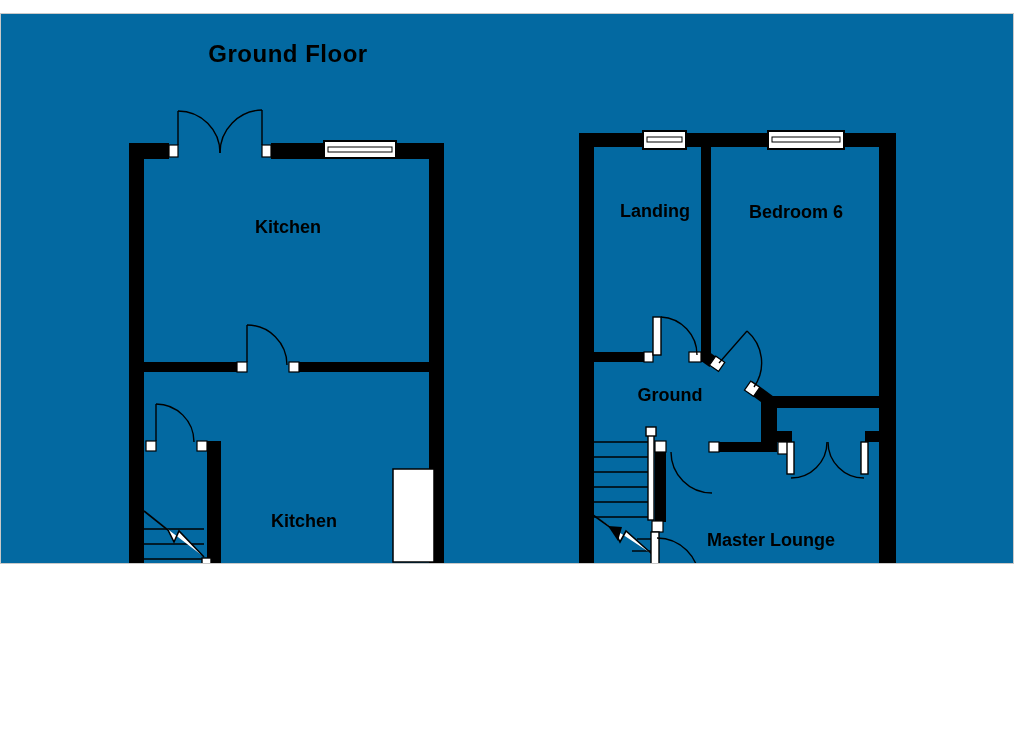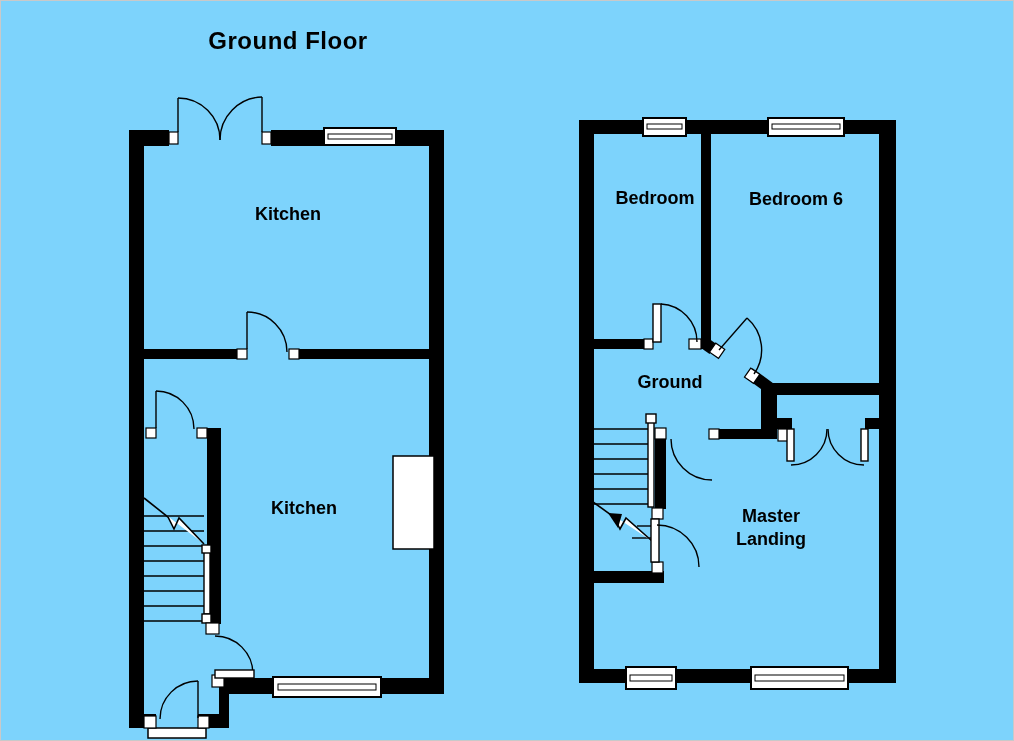--- a/index.html
+++ b/index.html
@@ -1,23 +1,24 @@
 <!DOCTYPE html>
 <html><head>
 <meta charset="utf-8">
 <style>
   html,body{margin:0;padding:0;background:#ffffff;}
   .canvas{
     position:relative;
-    width:1014px;height:741px;
-    background:#7dd3fc;
+    width:1014px;height:551px;
+    background:#0369a1;
     box-sizing:border-box;
     border:1px solid #c9c9c9;
     font-family:"Liberation Sans", sans-serif;
     overflow:hidden;
+    margin-top:13px;
   }
   .plan-svg{position:absolute;left:0;top:0;}
   .plan-title{
     position:absolute;
     transform:translate(-50%,-50%);
     font-size:24px;font-weight:bold;color:#000000;
     white-space:nowrap;letter-spacing:0.5px;
   }
   .room-label{
     position:absolute;
@@ -31,24 +32,24 @@
 </style>
 </head>
 <body>
 
 <div class="canvas">
 
   <div class="plan-title" style="left:287px;top:40px">Ground Floor</div>
 
   <div class="room-label" style="left:287px;top:213px">Kitchen</div>
   <div class="room-label" style="left:303px;top:507px">Kitchen</div>
-  <div class="room-label" style="left:654px;top:197px">Bedroom</div>
+  <div class="room-label" style="left:654px;top:197px">Landing</div>
   <div class="room-label" style="left:795px;top:198px">Bedroom 6</div>
   <div class="room-label" style="left:669px;top:381px">Ground</div>
-  <div class="room-label wrap" style="left:770px;top:526px">Master Landing</div>
+  <div class="room-label wrap" style="left:770px;top:526px">Master Lounge</div>
 
   <svg class="plan-svg" width="1014" height="741" viewBox="0 0 1014 741">
 
     <g>
 
       <g fill="#000000">
         <rect x="128" y="129" width="15" height="598"></rect>
         <rect x="128" y="129" width="40" height="16"></rect>
         <rect x="270" y="129" width="53" height="16"></rect>
         <rect x="395" y="129" width="48" height="16"></rect>

